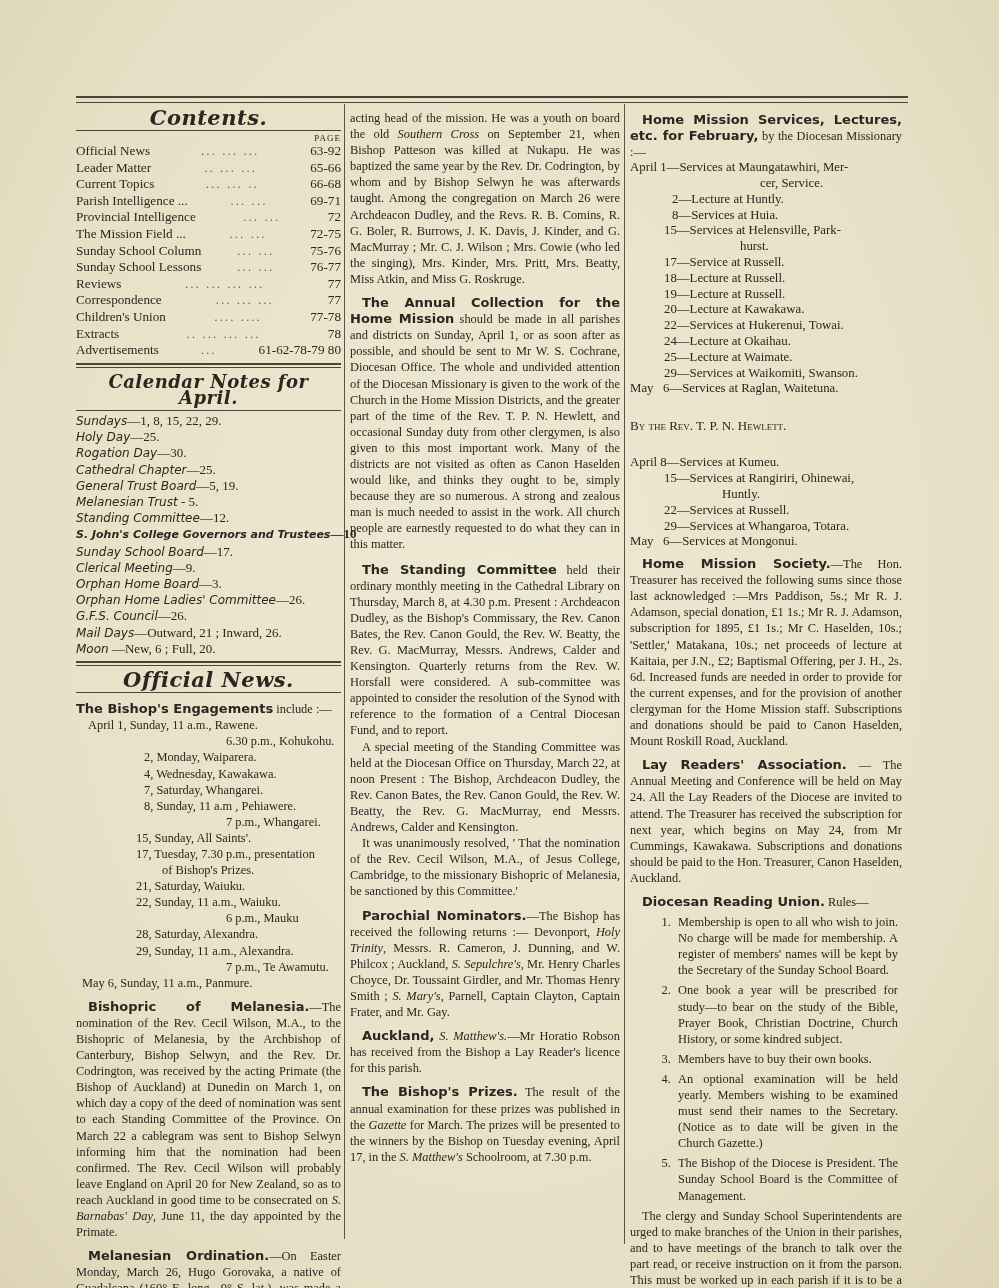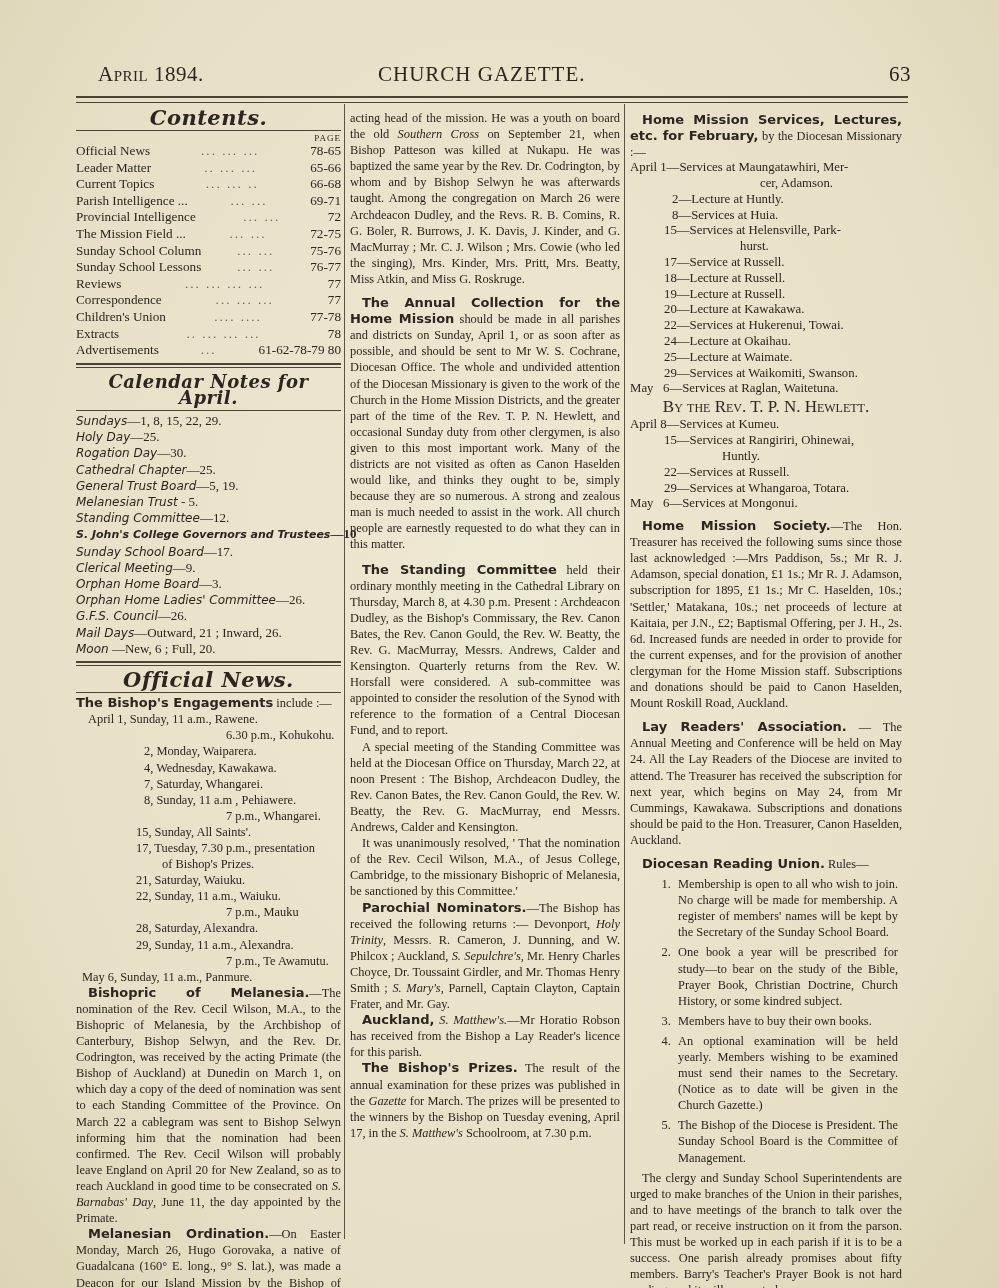--- a/index.html
+++ b/index.html
@@ -46,64 +46,59 @@
   .toc-head { text-align: right; font-size: 9px; letter-spacing: 1px; margin-top: 2px; line-height: 10px; }
   .toc-row { display: flex; justify-content: space-between; font-size: 13.2px; line-height: 16.6px; }
   .toc-row .dots { flex: 1; text-align: center; color: #6b6256; letter-spacing: 2px; }
 
   .cal-item { font-family: "DejaVu Sans", sans-serif; font-style: italic; font-size: 12px; line-height: 16.2px; white-space: nowrap; }
   .cal-item .v { font-family: "Liberation Serif", serif; font-style: normal; font-size: 13px; }
 
   .sect-title { font-family: "DejaVu Sans", sans-serif; font-weight: bold; font-size: 13px; }
   p { margin: 0; text-indent: 12px; }
   p.noind { text-indent: 0; }
-  .para { margin-top: 0; }
+  .para { margin-top: 8px; }
 
   .eng { font-size: 12.4px; line-height: 16.1px; white-space: nowrap; }
   .eng .l0 { padding-left: 12px; }
   .eng .l1 { padding-left: 68px; }
   .eng .l2 { padding-left: 150px; }
   .eng .l3 { padding-left: 124px; }
   .eng .l4 { padding-left: 120px; }
   .eng .l5 { padding-left: 6px; }
 
   .svc { font-size: 12.8px; line-height: 15.8px; white-space: nowrap; }
   .svc .d0 { padding-left: 0; }
   .svc .d2 { padding-left: 90px; }
   .svc .d3 { padding-left: 160px; }
-  .byline { text-align: center; font-variant: small-caps; margin: 2px 0; font-size: 17px; }
+  .byline { font-variant: small-caps; margin: 21px 0; font-size: 13px; }
 
   .rules li { margin: 4px; }
   ol.rules { margin: 0; padding-left: 40px; }
   ol.rules li { padding-left: 4px; }
   i, em { font-style: italic; }
 </style>
 </head>
 <body>
 
 <div class="page">
 
-  <div class="running-head">
-    <span class="rh-left">April 1894.</span>
-    <span class="rh-center">CHURCH GAZETTE.</span>
-    <span class="rh-right">63</span>
-  </div>
   <div class="head-rule"></div>
   <div class="vrule v1"></div>
   <div class="vrule v2"></div>
 
   <div class="col col1">
     <div class="blackletter">Contents.</div>
     <div class="thinrule"></div>
     <div class="toc-head">PAGE</div>
     <div>
       <div class="toc-row">
           <span>Official News</span>
           <span class="dots">...    ...    ...</span>
-          <span>78-65</span>
+          <span>63-92</span>
         </div>
       <div class="toc-row">
           <span>Leader Matter</span>
           <span class="dots">..    ...    ...</span>
           <span>65-66</span>
         </div>
       <div class="toc-row">
           <span>Current Topics</span>
           <span class="dots">...    ...    ..</span>
           <span>66-68</span>
@@ -192,21 +187,21 @@
       <div class="l1">2, Monday, Waiparera.</div>
       <div class="l1">4, Wednesday, Kawakawa.</div>
       <div class="l1">7, Saturday, Whangarei.</div>
       <div class="l1">8, Sunday, 11 a.m , Pehiawere.</div>
       <div class="l2">7 p.m., Whangarei.</div>
       <div class="l4" style="padding-left:60px">15, Sunday, All Saints'.</div>
       <div class="l4" style="padding-left:60px">17, Tuesday, 7.30 p.m., presentation</div>
       <div class="l3" style="padding-left:86px">of Bishop's Prizes.</div>
       <div class="l4" style="padding-left:60px">21, Saturday, Waiuku.</div>
       <div class="l4" style="padding-left:60px">22, Sunday, 11 a.m., Waiuku.</div>
-      <div class="l2">7 p.m., Mauku</div>
+      <div class="l2">6 p.m., Mauku</div>
       <div class="l4" style="padding-left:60px">28, Saturday, Alexandra.</div>
       <div class="l4" style="padding-left:60px">29, Sunday, 11 a.m., Alexandra.</div>
       <div class="l2">7 p.m., Te Awamutu.</div>
       <div class="l5">May 6, Sunday, 11 a.m., Panmure.</div>
     </div>
 
     <p class="para"><span class="sect-title">Bishopric of Melanesia.</span><span>—The nomination of the Rev. Cecil Wilson, M.A., to the Bishopric of Melanesia, by the Archbishop of Canterbury, Bishop Selwyn, and the Rev. Dr. Codrington, was received by the acting Primate (the Bishop of Auckland) at Dunedin on March 1, on which day a copy of the deed of nomination was sent to each Standing Committee of the Province. On March 22 a cablegram was sent to Bishop Selwyn informing him that the nomination had been confirmed. The Rev. Cecil Wilson will probably leave England on April 20 for New Zealand, so as to reach Auckland in good time to be consecrated on </span><i>S. Barnabas' Day</i><span>, June 11, the day appointed by the Primate.</span></p>
 
     <p class="para"><span class="sect-title">Melanesian Ordination.</span><span>—On Easter Monday, March 26, Hugo Gorovaka, a native of Guadalcana (160° E. long., 9° S. lat.), was made a Deacon for our Island Mission by the Bishop of Auckland in </span></p>
   </div>
@@ -224,21 +219,21 @@
 
     <p class="para"><span class="sect-title">Auckland,</span><i> S. Matthew's.</i><span>—Mr Horatio Robson has received from the Bishop a Lay Reader's licence for this parish.</span></p>
 
     <p class="para"><span class="sect-title">The Bishop's Prizes.</span><span> The result of the annual examination for these prizes was published in the </span><i>Gazette</i><span> for March. The prizes will be presented to the winners by the Bishop on Tuesday evening, April 17, in the </span><i>S. Matthew's</i><span> Schoolroom, at 7.30 p.m.</span></p>
   </div>
 
   <div class="col col3">
     <p class="para" style="margin-top:8px;"><span class="sect-title">Home Mission Services, Lectures, etc. for February,</span><span> by the Diocesan Missionary :—</span></p>
     <div class="svc">
       <div class="d0">April 1—Services at Maungatawhiri, Mer-</div>
-      <div class="d3" style="padding-left:130px">cer, Adamson.</div>
+      <div class="d3" style="padding-left:130px">cer, Service.</div>
       <div class="d2" style="padding-left:42px">2—Lecture at Huntly.</div>
       <div class="d2" style="padding-left:42px">8—Services at Huia.</div>
       <div class="d2" style="padding-left:34px">15—Services at Helensville, Park-</div>
       <div class="d3" style="padding-left:110px">hurst.</div>
       <div class="d2" style="padding-left:34px">17—Service at Russell.</div>
       <div class="d2" style="padding-left:34px">18—Lecture at Russell.</div>
       <div class="d2" style="padding-left:34px">19—Lecture at Russell.</div>
       <div class="d2" style="padding-left:34px">20—Lecture at Kawakawa.</div>
       <div class="d2" style="padding-left:34px">22—Services at Hukerenui, Towai.</div>
       <div class="d2" style="padding-left:34px">24—Lecture at Okaihau.</div>

